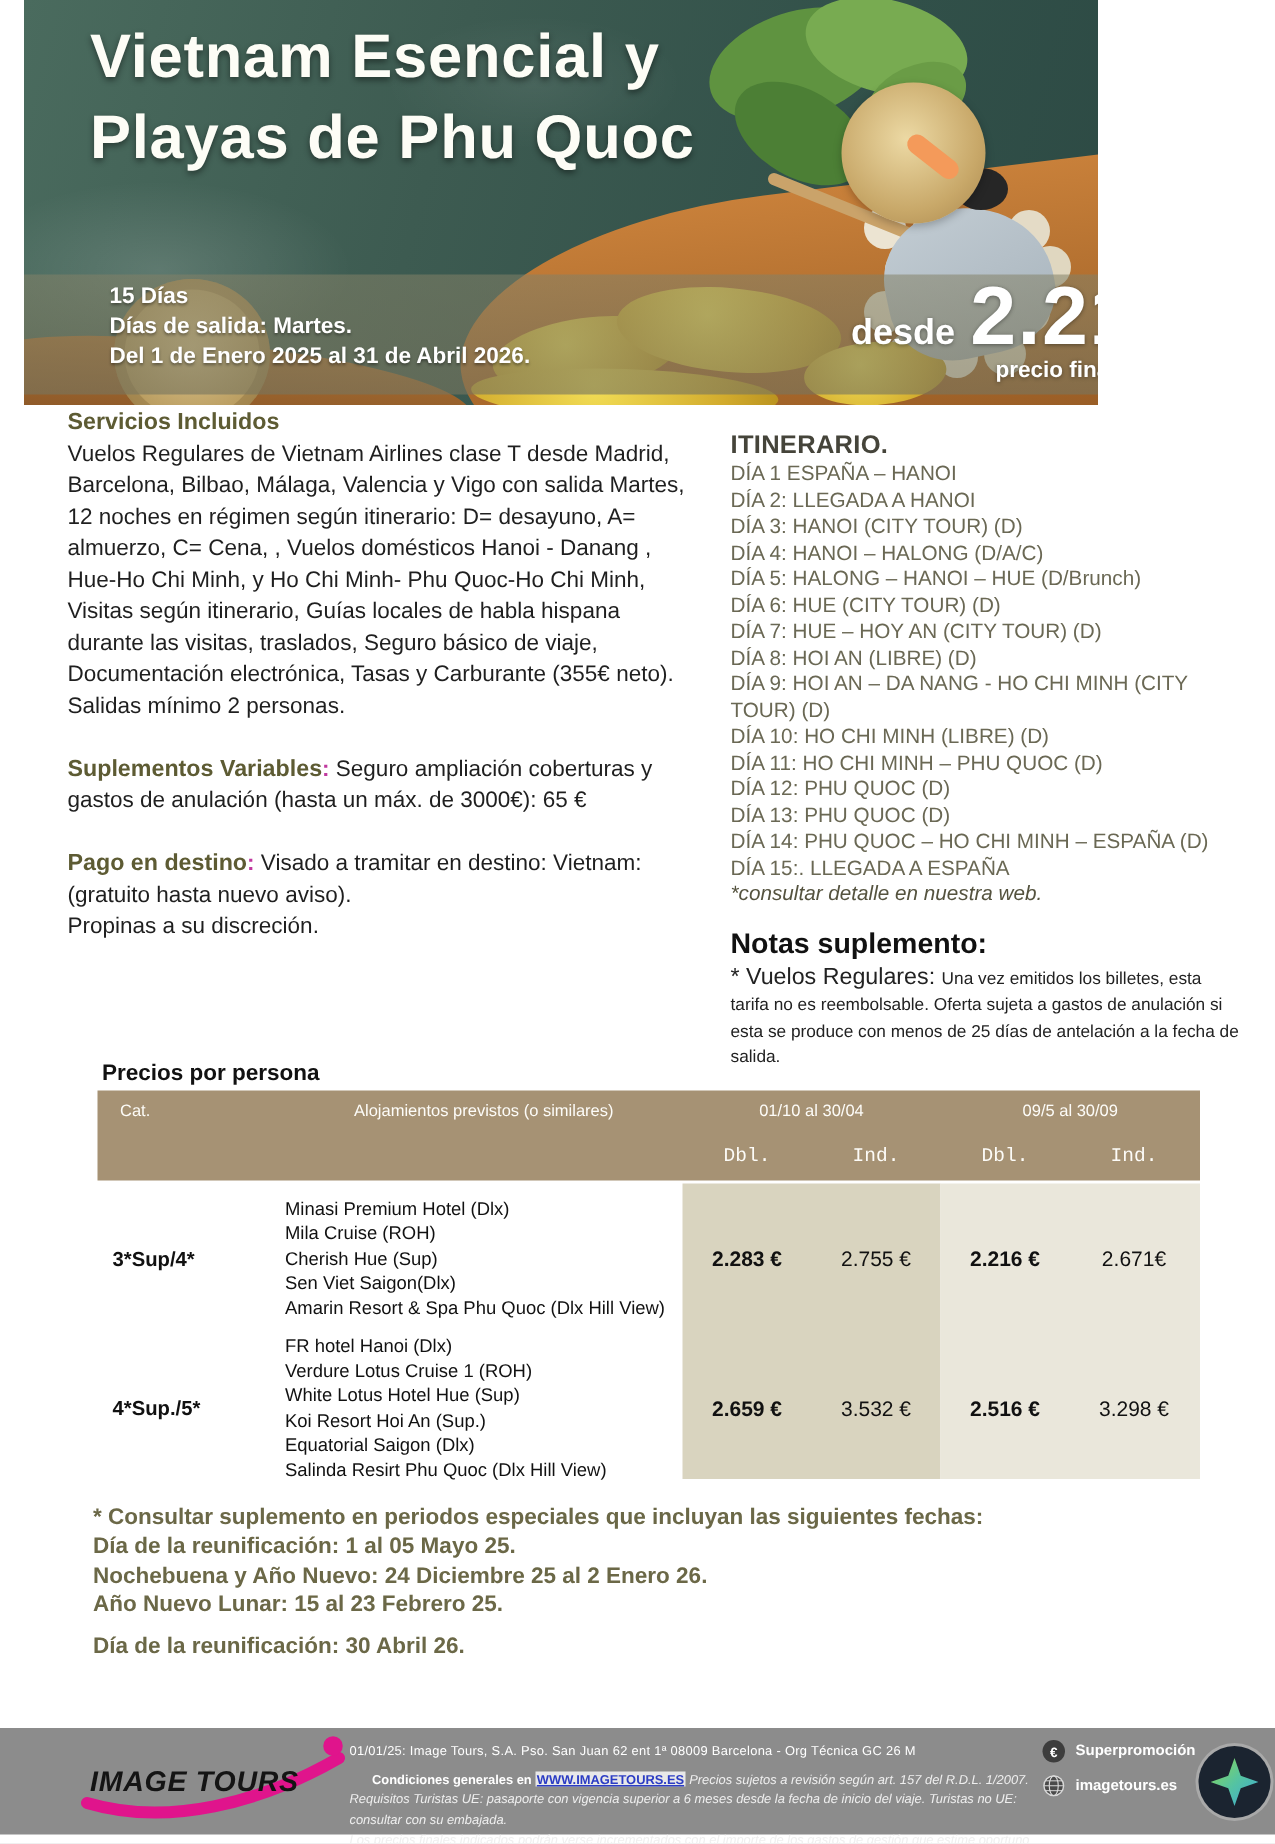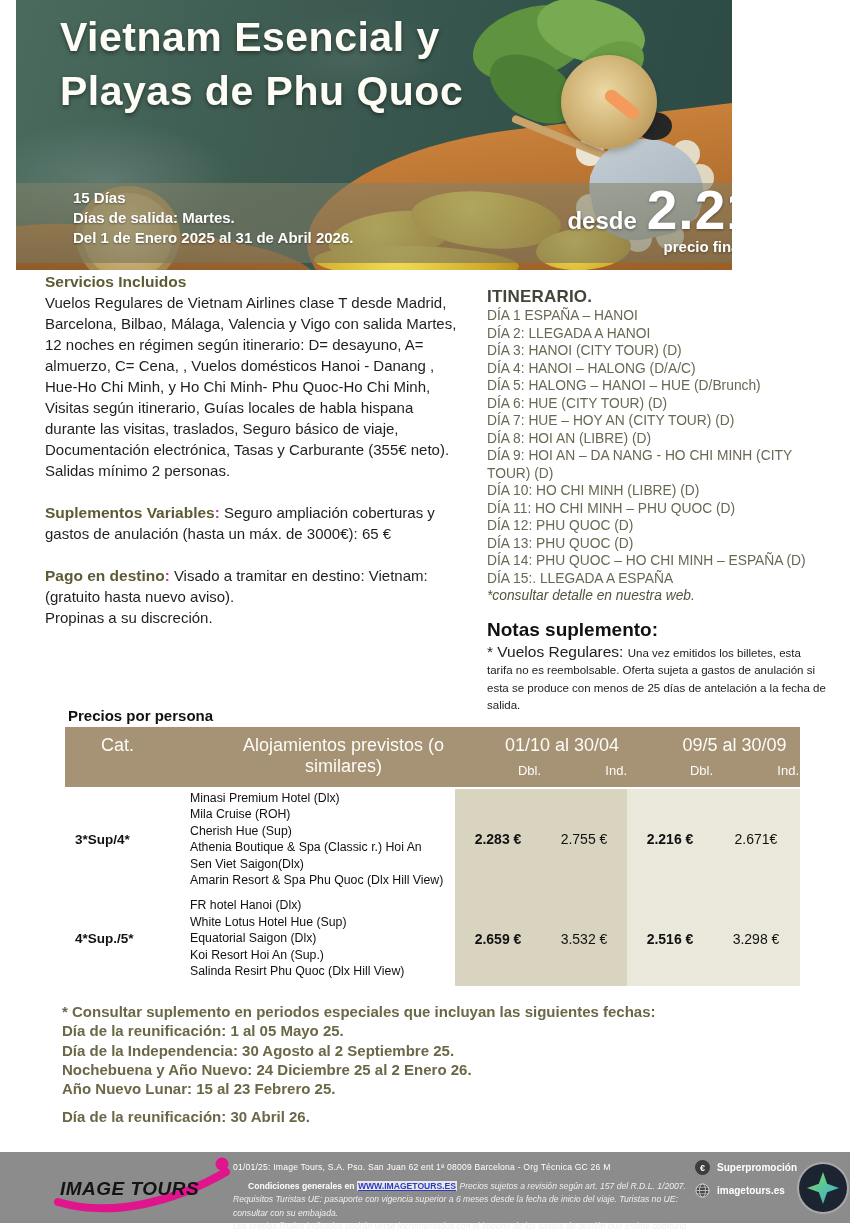--- a/index.html
+++ b/index.html
@@ -78,27 +78,27 @@
   .itin-note { font-size:13.8px; color:#55533f; font-style:italic; line-height:17.5px; }
   .notes-title { margin-top:14px; font-size:19px; font-weight:bold; color:#111; }
   .notes-body { margin-top:3px; line-height:15.5px; }
   .notes-lead { font-size:15.5px; color:#222; }
   .notes-small { font-size:11.5px; color:#222; }
 
   
   .table-wrap { position:absolute; left:65px; top:707px; width:735px; }
   .table-title { font-size:15px; font-weight:bold; color:#111; margin-left:3px; }
   .thead { margin-top:3px; height:60px; background:#a69274; color:#fdfcf8; position:relative; }
-  .thead-row1 { position:absolute; top:8px; left:0; width:100%; display:flex; font-size:18px;margin-left:21px; }
+  .thead-row1 { position:absolute; top:8px; left:0; width:100%; display:flex; font-size:11px; }
   .th-cat { width:125px; padding-left:15px; }
   .th-hotels { width:265px; text-align:center; }
   .th-p { width:172px; text-align:center; }
   .th-p2 { width:173px; text-align:center; }
   .thead-row2 { position:absolute; top:36px; left:390px; width:345px; display:flex; font-size:13px; }
-  .th-sub { width:86px; text-align:right; }
+  .th-sub { width:86px; text-align:center;font-family:Liberation Mono, monospace; }
   .tbody { position:relative; }
   .bg-block { position:absolute; top:2px; bottom:4px; }
   .bg1 { left:390px; width:172px; background:#d9d4bf; }
   .bg2 { left:562px; width:173px; background:#eae7db; }
   .trow { position:relative; display:flex; align-items:center; }
   .trow1 { height:100px; padding-top:4px; }
   .trow2 { height:103px; }
   .td-cat { width:125px; padding-left:10px; font-weight:bold; font-size:13.5px; color:#111; }
   .td-hotels { width:265px; font-size:12.3px; line-height:16.5px; color:#111; }
   .td-price { width:86px; text-align:center; font-size:14px; color:#111; }
@@ -242,51 +242,50 @@
     <div class="tbody">
       <div class="bg-block bg1"></div>
       <div class="bg-block bg2"></div>
 
       <div class="trow trow1">
         <div class="td-cat">3*Sup/4*</div>
         <div class="td-hotels">
           <div>Minasi Premium Hotel (Dlx)</div>
           <div>Mila Cruise (ROH)</div>
           <div>Cherish Hue (Sup)</div>
-          <div>Athenia Boutique &amp; Spa (Classic r.) Hoi An</div>
           <div>Sen Viet Saigon(Dlx)</div>
           <div>Amarin Resort &amp; Spa Phu Quoc (Dlx Hill View)</div>
         </div>
         <div class="td-price td-bold">2.283 €</div>
         <div class="td-price">2.755 €</div>
         <div class="td-price td-bold">2.216 €</div>
         <div class="td-price">2.671€</div>
       </div>
 
       <div class="trow trow2">
         <div class="td-cat">4*Sup./5*</div>
         <div class="td-hotels">
           <div>FR hotel Hanoi (Dlx)</div>
+          <div>Verdure Lotus Cruise 1 (ROH)</div>
           <div>White Lotus Hotel Hue (Sup)</div>
+          <div>Koi Resort Hoi An (Sup.)</div>
           <div>Equatorial Saigon (Dlx)</div>
-          <div>Koi Resort Hoi An (Sup.)</div>
           <div>Salinda Resirt Phu Quoc (Dlx Hill View)</div>
         </div>
         <div class="td-price td-bold">2.659 €</div>
         <div class="td-price">3.532 €</div>
         <div class="td-price td-bold">2.516 €</div>
         <div class="td-price">3.298 €</div>
       </div>
     </div>
   </div>
 
   <div class="special">
     <div> * Consultar suplemento en periodos especiales que incluyan las siguientes fechas:</div>
     <div>Día de la reunificación: 1 al 05  Mayo 25.</div>
-    <div>Día de la Independencia: 30 Agosto al 2 Septiembre 25.</div>
     <div>Nochebuena y Año Nuevo: 24 Diciembre 25 al 2 Enero 26.</div>
     <div>Año Nuevo Lunar: 15 al 23 Febrero 25.</div>
     <div class="last">Día de la reunificación: 30 Abril 26.</div>
   </div>
 
   <div class="footer">
     <div class="logo">
       <svg width="185" height="62" viewBox="0 0 185 62">
         <path d="M6,46 C60,62 122,46 174,16" stroke="#e0148c" stroke-width="8" fill="none" stroke-linecap="round"></path>
         <circle cx="170" cy="8" r="6.5" fill="#e0148c"></circle>

